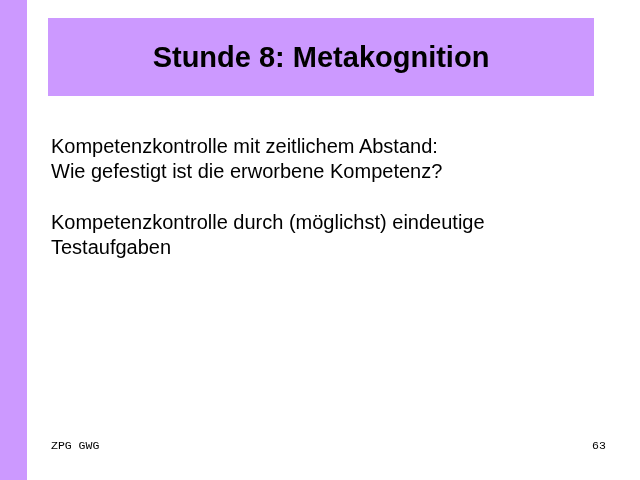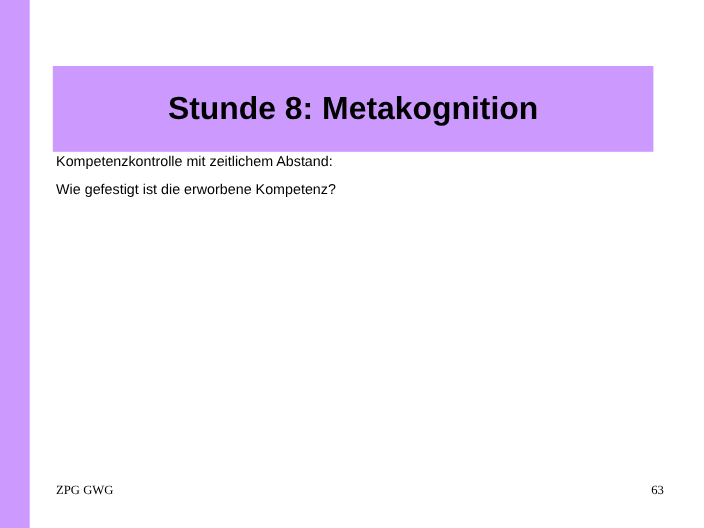--- a/index.html
+++ b/index.html
@@ -29,58 +29,57 @@
   #title-box {
     position: absolute;
     left: 48px;
     top: 18px;
     width: 546px;
     height: 78px;
     background: #cc99ff;
     display: flex;
     align-items: center;
     justify-content: center;
-    margin-top: 42px;
   }
   #title-text {
     font-family: "Liberation Sans", sans-serif;
     font-size: 29px;
     font-weight: bold;
     color: #000000;
     letter-spacing: 0px;
     line-height: 1;
     white-space: nowrap;
   }
   #body-area {
     position: absolute;
     left: 51px;
     top: 134px;
     width: 560px;
   }
   .para {
     font-family: "Liberation Sans", sans-serif;
-    font-size: 13px;
+    font-size: 20px;
     color: #000000;
     line-height: 25px;
     margin: 0 0 26px 0;
     white-space: pre-line;
   }
   .para:last-child {
     margin-bottom: 0;
   }
   #footer {
     position: absolute;
     left: 0;
     top: 437px;
     width: 640px;
     height: 20px;
   }
   .footer-text {
     position: absolute;
-    font-family: Liberation Serif, serif;
+    font-family: Liberation Mono, monospace;
     font-size: 11.5px;
     color: #000000;
     line-height: 14px;
     white-space: nowrap;
   }
   #footer-left  { left: 51px;  top: 2px; }
   #footer-center{ left: 253px; top: 2px; }
   #footer-right { left: 569px; top: 2px; margin-left: 23px; }
 </style>
 </head>
@@ -90,20 +89,22 @@
 
   <div id="left-stripe"></div>
 
   <div id="title-box">
     <span id="title-text">Stunde 8: Metakognition</span>
   </div>
 
   <div id="body-area">
     <p class="para">Kompetenzkontrolle mit zeitlichem Abstand:
 Wie gefestigt ist die erworbene Kompetenz?</p>
+    <p class="para">Kompetenzkontrolle durch (möglichst) eindeutige
+Testaufgaben</p>
   </div>
 
   <div id="footer">
     <span id="footer-left" class="footer-text">ZPG GWG</span>
     <span id="footer-right" class="footer-text">63</span>
   </div>
 
 </div>
 
 </body></html>

